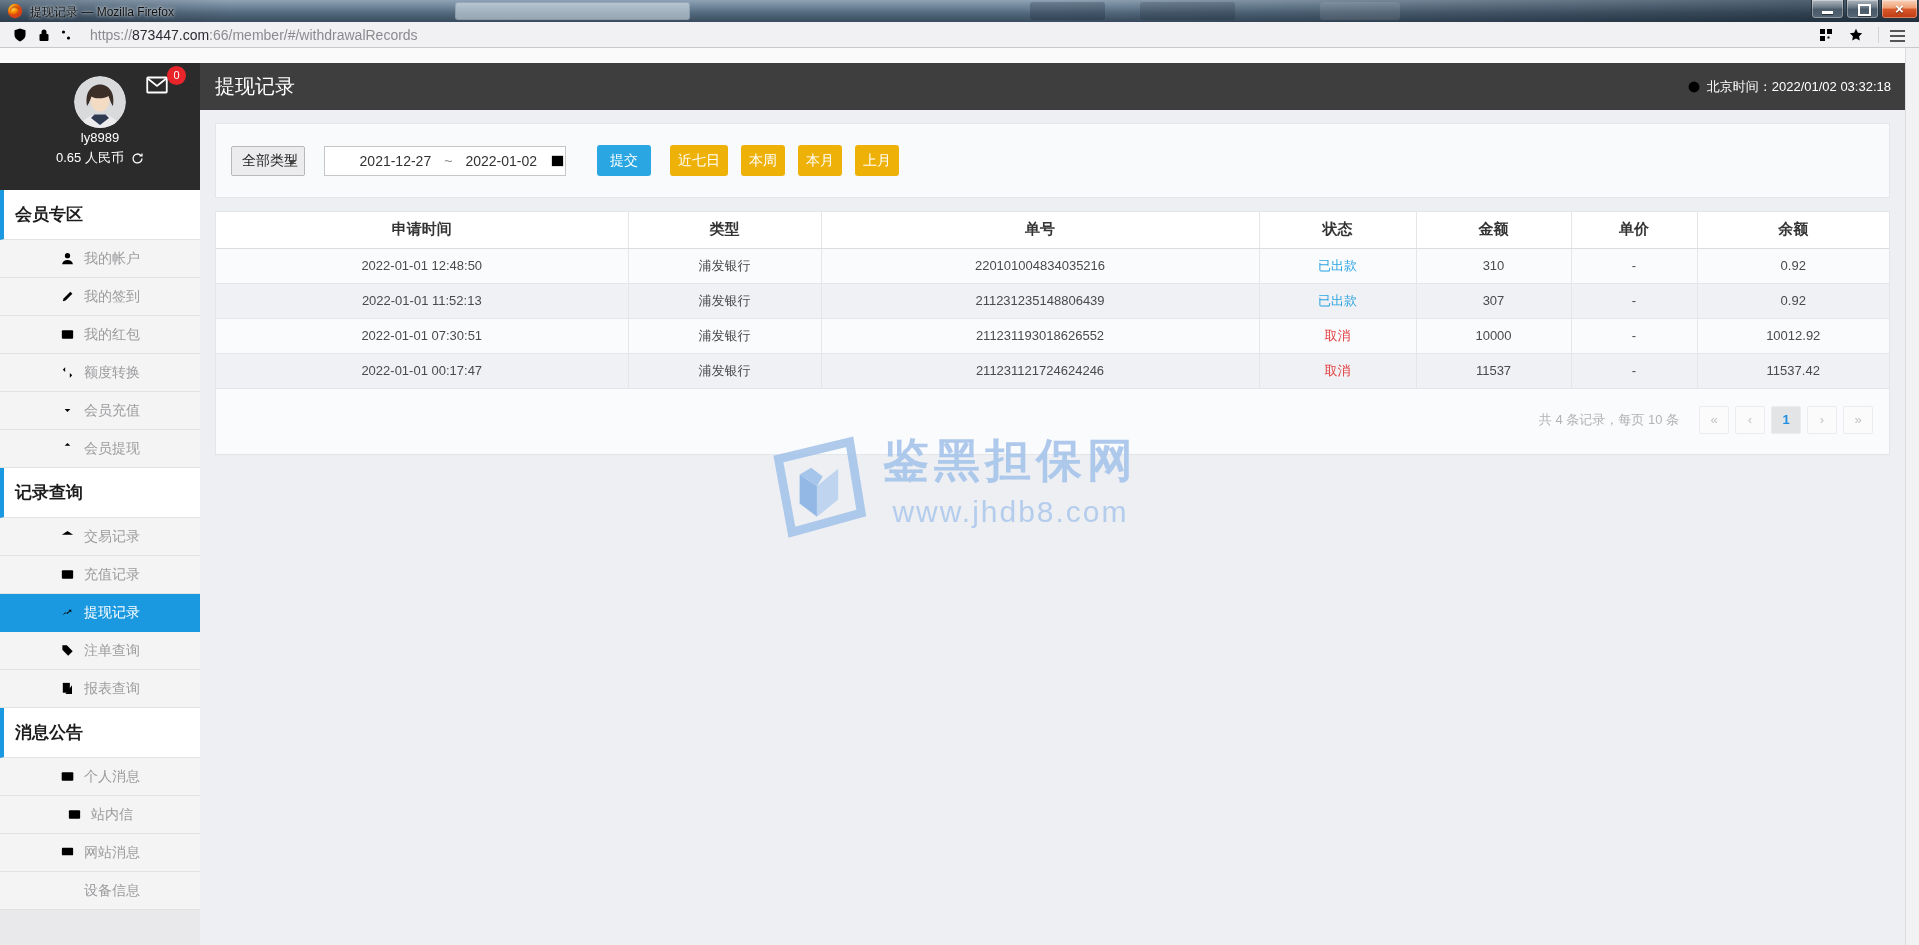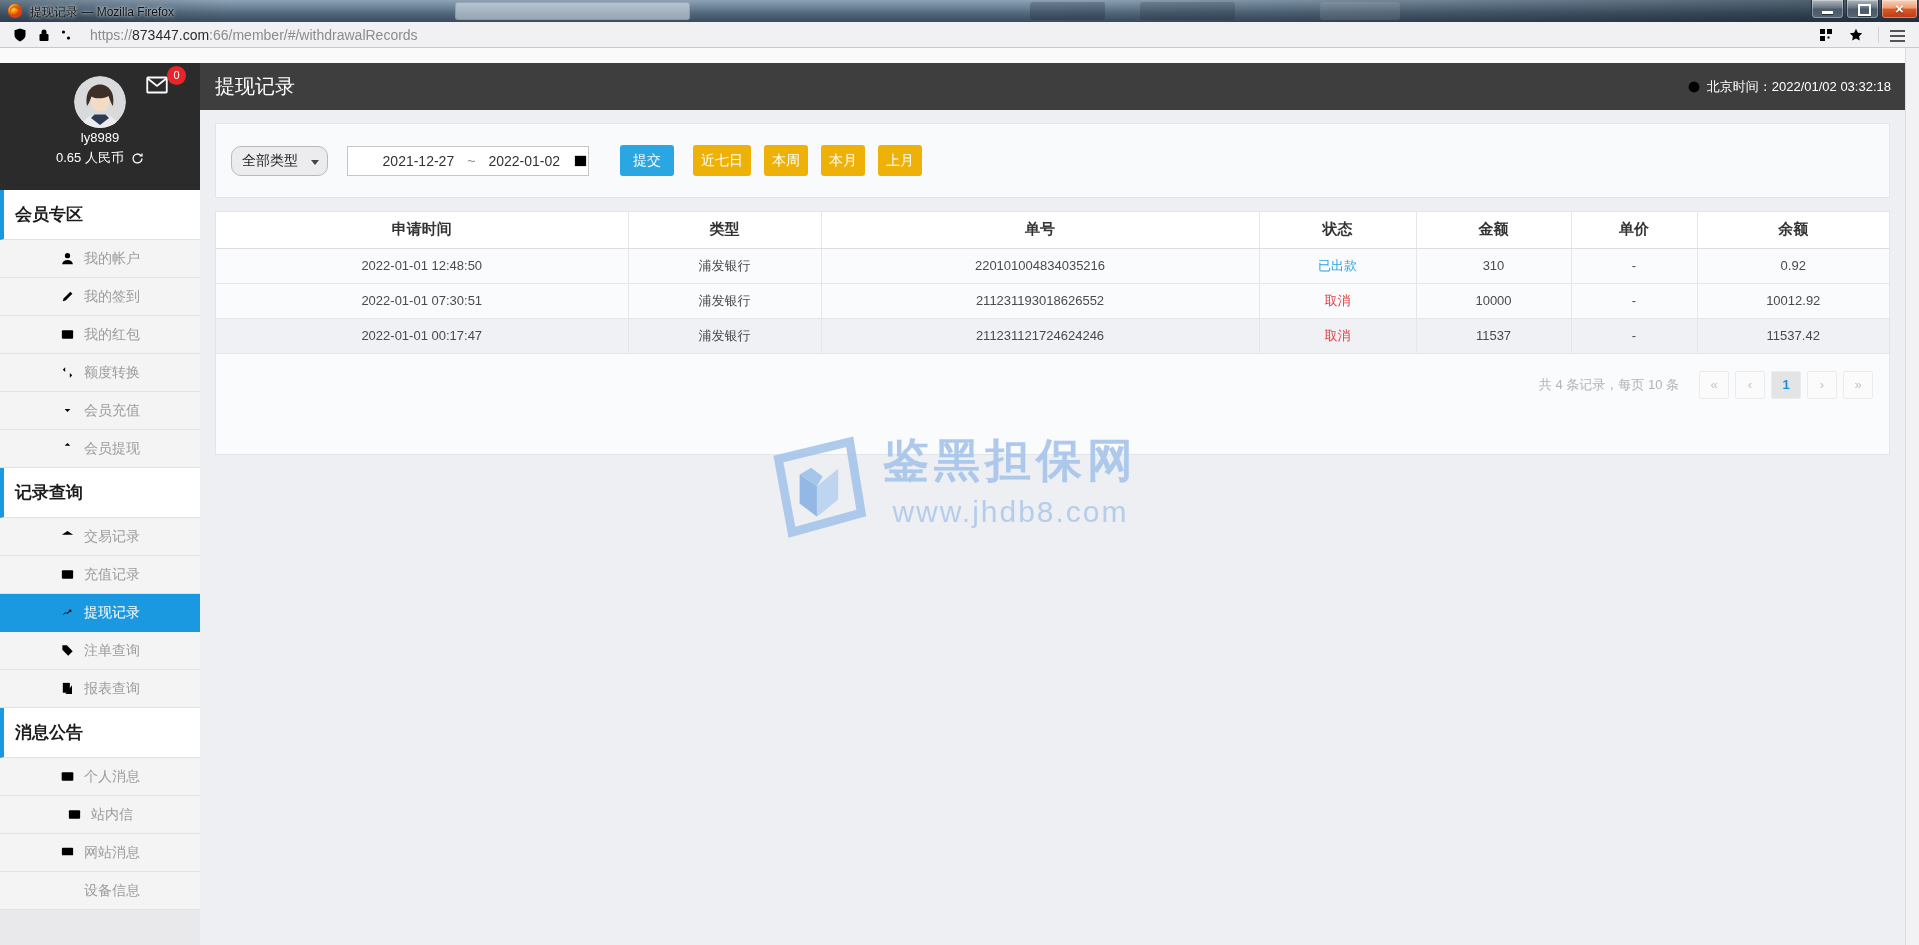--- a/index.html
+++ b/index.html
@@ -76,21 +76,21 @@
     color:#fff; display:flex; align-items:center; justify-content:space-between; padding:0 14px 0 15px; }
   .pagehead .title{ font-size:20px; }
   .pagehead .time{ display:flex; align-items:center; gap:6px; font-size:13px; }
   .pagehead .ic{ width:14px; height:14px; color:#fff; }
 
   
   .main{ position:absolute; left:200px; top:110px; width:1705px; height:835px; background:#edeff3; }
   .card{ position:absolute; left:15px; width:1675px; background:#f9fafb; border:1px solid #e3e5e9; }
   .filtercard{ top:13px; height:75px; display:flex; align-items:center; padding-left:15px; }
 
-  .sel{ width:97px; height:30px; background:#ececee; border:1px solid #b9b9bb; border-radius:10px;
+  .sel{ width:74px; height:30px; background:#ececee; border:1px solid #b9b9bb; border-radius:2px;
     position:relative; display:flex; align-items:center; cursor:pointer; }
   .sel .lbl{ font-size:14px; color:#222; padding-left:10px; }
   .sel .chev{ position:absolute; right:8px; top:13px; width:0; height:0;
     border-left:4px solid transparent; border-right:4px solid transparent; border-top:5px solid #444; }
 
   .datebox{ margin-left:19px; width:242px; height:30px; background:#fff; border:1px solid #c6c6c8;
     display:flex; align-items:center; justify-content:flex-end; gap:13px; font-size:14px; color:#333; cursor:text; }
   .datebox .tilde{ color:#888; }
   .datebox .ic{ width:15px; height:15px; color:#333; }
 
@@ -463,20 +463,29 @@
         <tbody>
           <tr class="odd">
             <td>2022-01-01 12:48:50</td>
               <td>浦发银行</td>
               <td>220101004834035216</td>
             <td class="st-paid">已出款</td>
             <td>310</td>
               <td>-</td>
               <td>0.92</td>
           </tr>
+          <tr class="even">
+            <td>2022-01-01 11:52:13</td>
+              <td>浦发银行</td>
+              <td>211231235148806439</td>
+            <td class="st-paid">已出款</td>
+            <td>307</td>
+              <td>-</td>
+              <td>0.92</td>
+          </tr>
           <tr class="odd">
             <td>2022-01-01 07:30:51</td>
               <td>浦发银行</td>
               <td>211231193018626552</td>
             <td class="st-cancel">取消</td>
             <td>10000</td>
               <td>-</td>
               <td>10012.92</td>
           </tr>
           <tr class="even">

